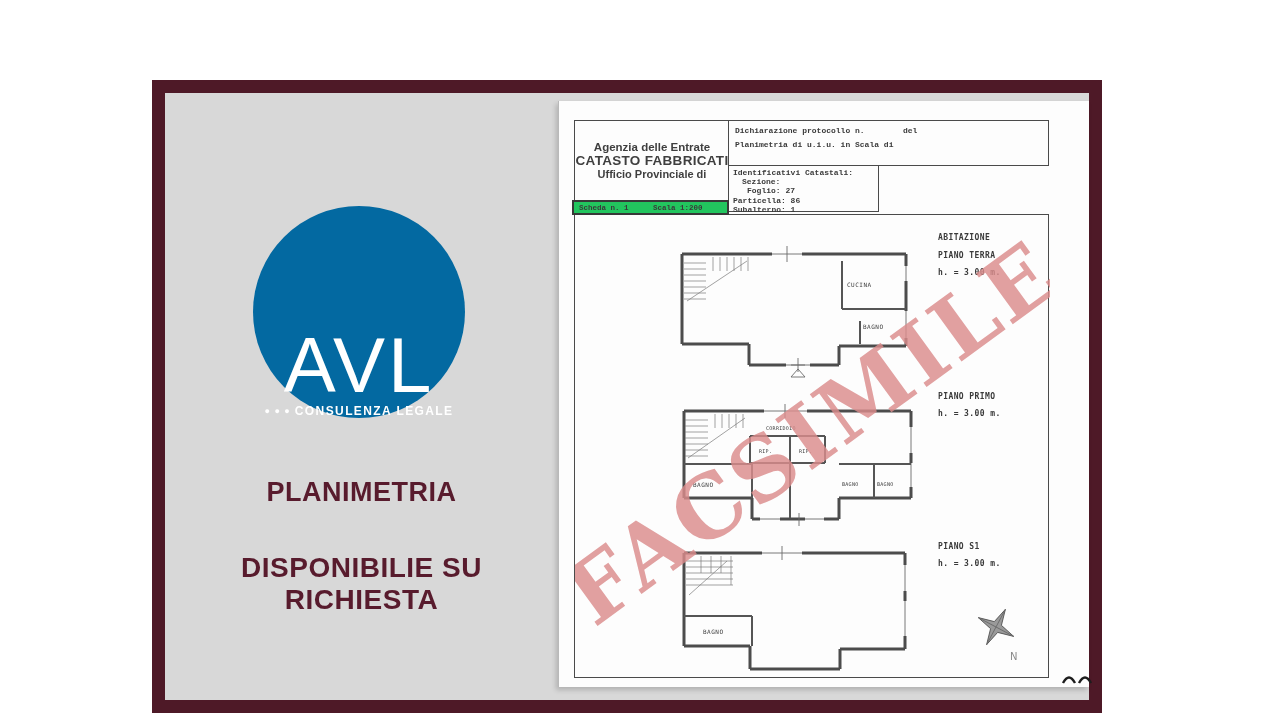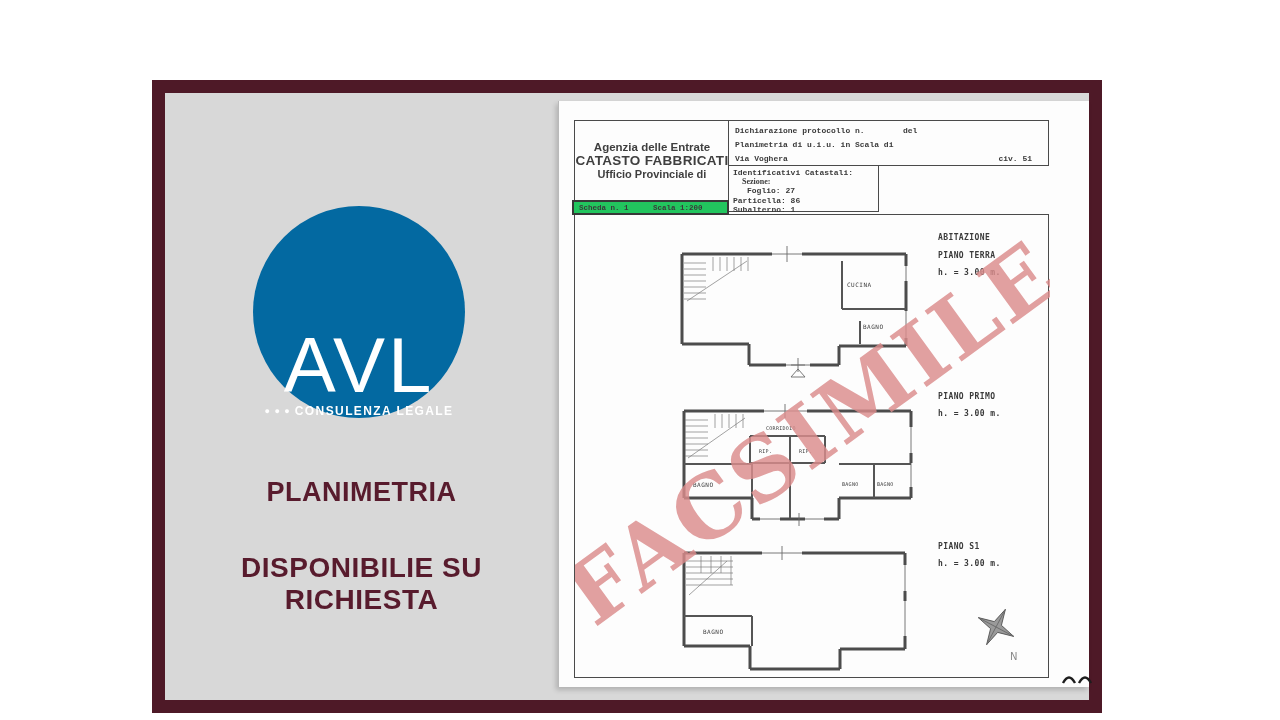--- a/index.html
+++ b/index.html
@@ -37,21 +37,21 @@
     font-family:"Liberation Sans",sans-serif;color:#3f3f3f;}
   .agency-l1{font-size:11.5px;font-weight:bold;}
   .agency-l2{font-size:13.5px;font-weight:bold;letter-spacing:0.3px;}
   .agency-l3{font-size:11px;font-weight:bold;}
   .decl-cell{left:169px;top:19px;width:321px;height:46px;padding:3px 6px;}
   .decl-row{position:relative;height:14px;line-height:13px;}
   .decl-del{position:absolute;left:168px;top:0;}
   .decl-civ{position:absolute;right:10px;top:0;}
   .ident-cell{left:169px;top:64px;width:151px;height:47px;padding:2px 4px;
     line-height:9.2px;}
-  .ind1{padding-left:9px;font-family:Liberation Serif, serif;} .ind2{padding-left:14px;}
+  .ind1{padding-left:9px;} .ind2{padding-left:14px;}
   .comp-cell{left:319px;top:64px;width:171px;height:47px;padding:2px 5px;}
   .comp-row{position:relative;height:15px;line-height:14px;}
   .comp-n{position:absolute;left:128px;top:0;}
   .scheda{left:13px;top:99px;width:157px;height:15px;background:#22c55e;
     border:2px solid #383838;z-index:3;line-height:11px;font-size:7.5px;}
   .scheda-num{position:absolute;left:5px;top:1px;}
   .scheda-scale{position:absolute;left:79px;top:1px;}
   .planbox{position:absolute;left:15px;top:113px;width:475px;height:464px;
     box-sizing:border-box;border:1.2px solid #4a4a4a;}
   .planbox svg{position:absolute;left:0;top:0;}
@@ -96,24 +96,20 @@
     <div class="agency-l3">Ufficio Provinciale di</div>
   </div>
 
   <div class="cell decl-cell">
     <div class="decl-row">
       <span>Dichiarazione protocollo n.</span>
       <span class="decl-del">del</span>
     </div>
     <div class="decl-row">
       <span>Planimetria di u.i.u. in Scala di</span>
-    </div>
-    <div class="decl-row">
-      <span>Via Voghera</span>
-      <span class="decl-civ">civ. 51</span>
     </div>
   </div>
 
   <div class="cell ident-cell">
     <div>Identificativi Catastali:</div>
     <div class="ind1">Sezione:</div>
     <div class="ind2">Foglio: 27</div>
     <div>Particella: 86</div>
     <div>Subalterno: 1</div>
   </div>

